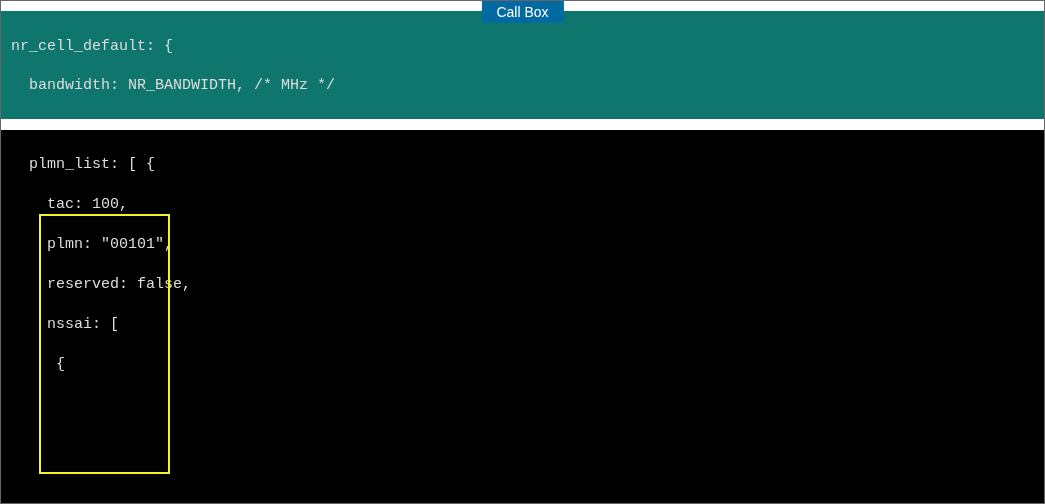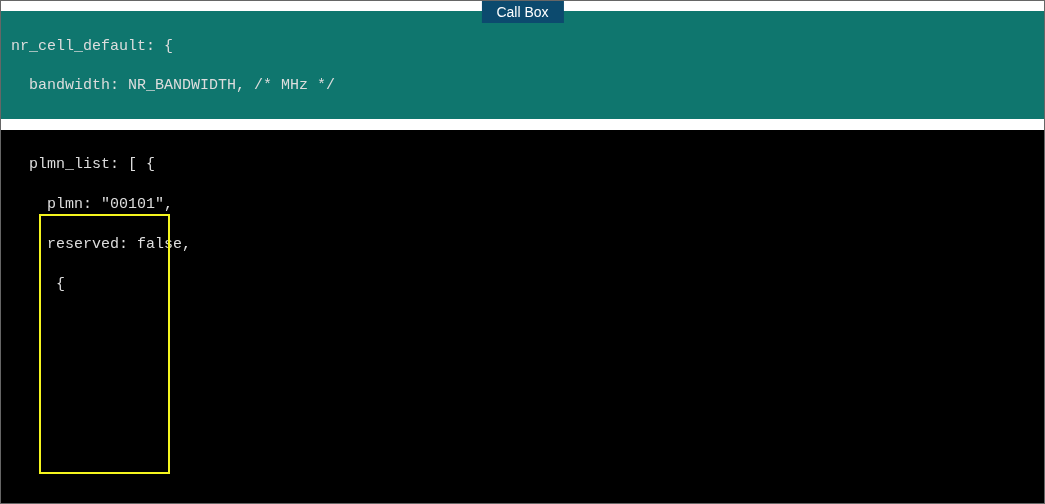--- a/index.html
+++ b/index.html
@@ -15,21 +15,21 @@
     }
     .top-white-bar {
       height: 10px;
       background: #fff;
     }
     .tab-label {
       position: absolute;
       top: 1px;
       left: 50%;
       transform: translateX(-50%);
-      background: #0c4a6e;
+      background: #0369a1;
       color: #fff;
       padding: 3px 15px;
       font-family: "Segoe UI", Arial, sans-serif;
       font-size: 14px;
       z-index: 10;
     }
     .code-block-1 {
       background: #0f766e;
       padding: 6px 10px 4px 10px;
       white-space: pre;
@@ -60,22 +60,24 @@
 
 <div class="code-block-1">
 <div>nr_cell_default: {</div>
 <div>  bandwidth: NR_BANDWIDTH, /* MHz */</div>
 </div>
 
 <div class="mid-white-bar"></div>
 
 <div class="code-block-2">
 <div>  plmn_list: [ {</div>
+<div>    tac: 100,</div>
 <div>    plmn: "00101",</div>
 <div>    reserved: false,</div>
+<div>    nssai: [</div>
 <div>     {</div>
 
 
 
 
 
 
 
 
 

